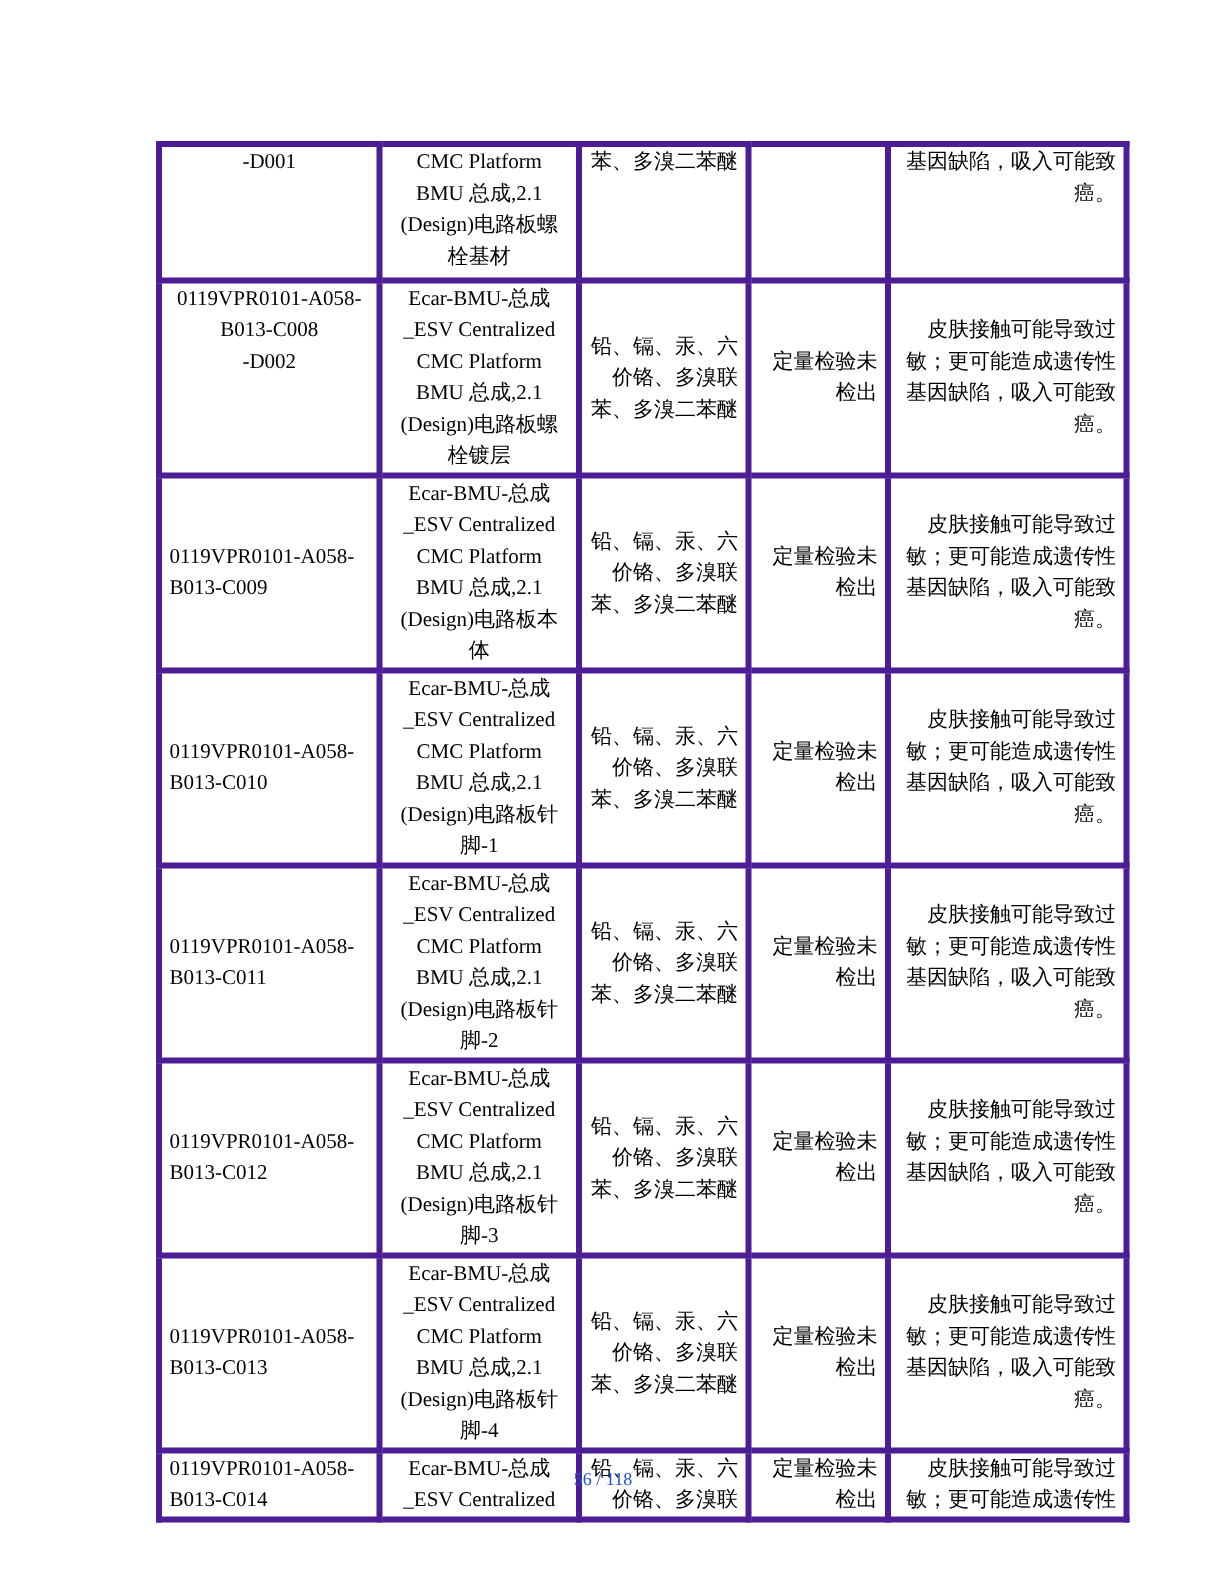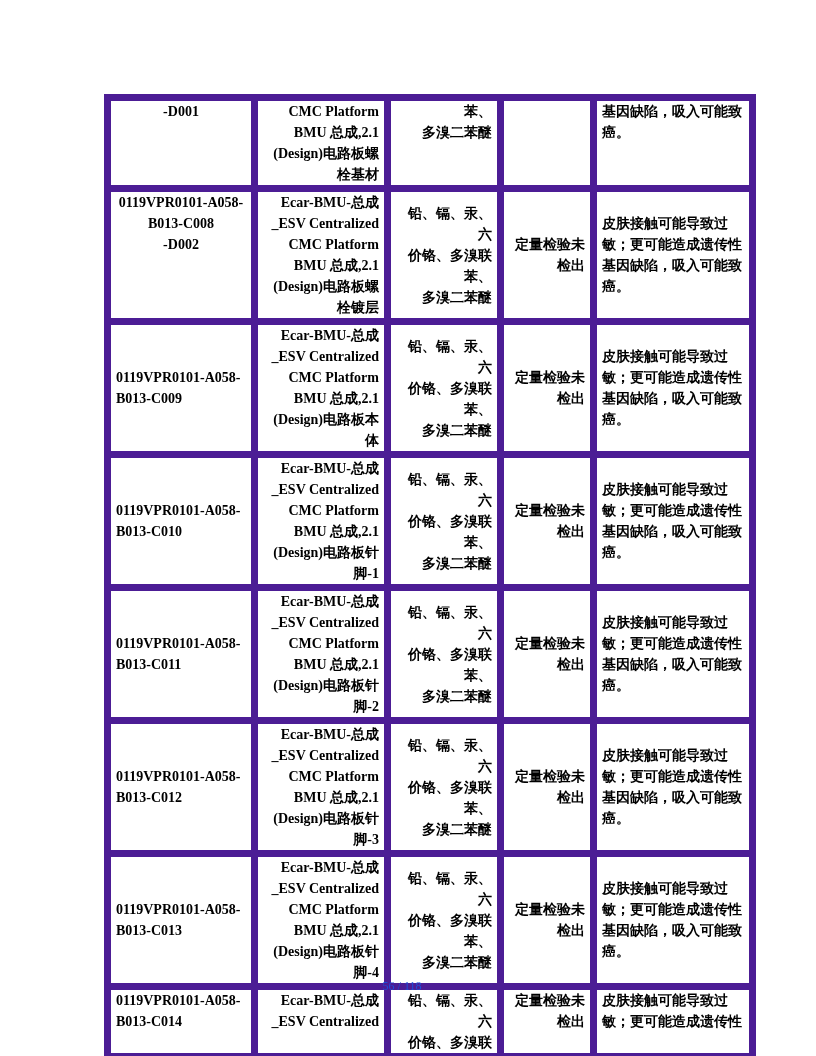--- a/index.html
+++ b/index.html
@@ -14,48 +14,47 @@
   }
   table.subst {
     position: absolute;
     left: 104px;
     top: 94px;
     width: 645px;
     border-collapse: collapse;
     table-layout: fixed;
   }
   table.subst td {
-    border: 7px solid #4c1d95;
+    border: 4px solid #4c1d95;
     font-size: 14px;
     line-height: 21px;
     padding: 0 5px;
     vertical-align: middle;
     white-space: pre-line;
     overflow: hidden;
     word-break: keep-all;
-    font-weight: bold;
   }
   
   col.c-part   { width: 147px; }
   col.c-desc   { width: 133px; }
   col.c-subst  { width: 113px; }
   col.c-result { width: 93px;  }
   col.c-hazard { width: 159px; }
   
   tr:nth-child(1) { height: 91px; }
   tr:nth-child(2) { height: 125px; }
   tr:nth-child(3) { height: 127px; }
   tr:nth-child(4), tr:nth-child(5), tr:nth-child(6), tr:nth-child(7) { height: 125px; }
   tr:nth-child(8) { height: 40px; }
   
   td.part   { text-align: left; }
-  td.desc   { text-align: right; padding: 0 2px; }
+  td.desc   { text-align: center; padding: 0 2px; }
   td.subst  { text-align: right; }
   td.result { text-align: right; }
-  td.hazard { text-align: left; padding: 0 7px 0 6px; }
+  td.hazard { text-align: right; padding: 0 7px 0 6px; }
   
   tr:nth-child(1) td { vertical-align: top; }
   
   tr:nth-child(1) td.part, tr:nth-child(2) td.part { text-align: center; vertical-align: top; }
   
   tr:nth-child(8) td { vertical-align: top; }
   .footer {
     position: absolute;
     left: 0;
     top: 979px;

